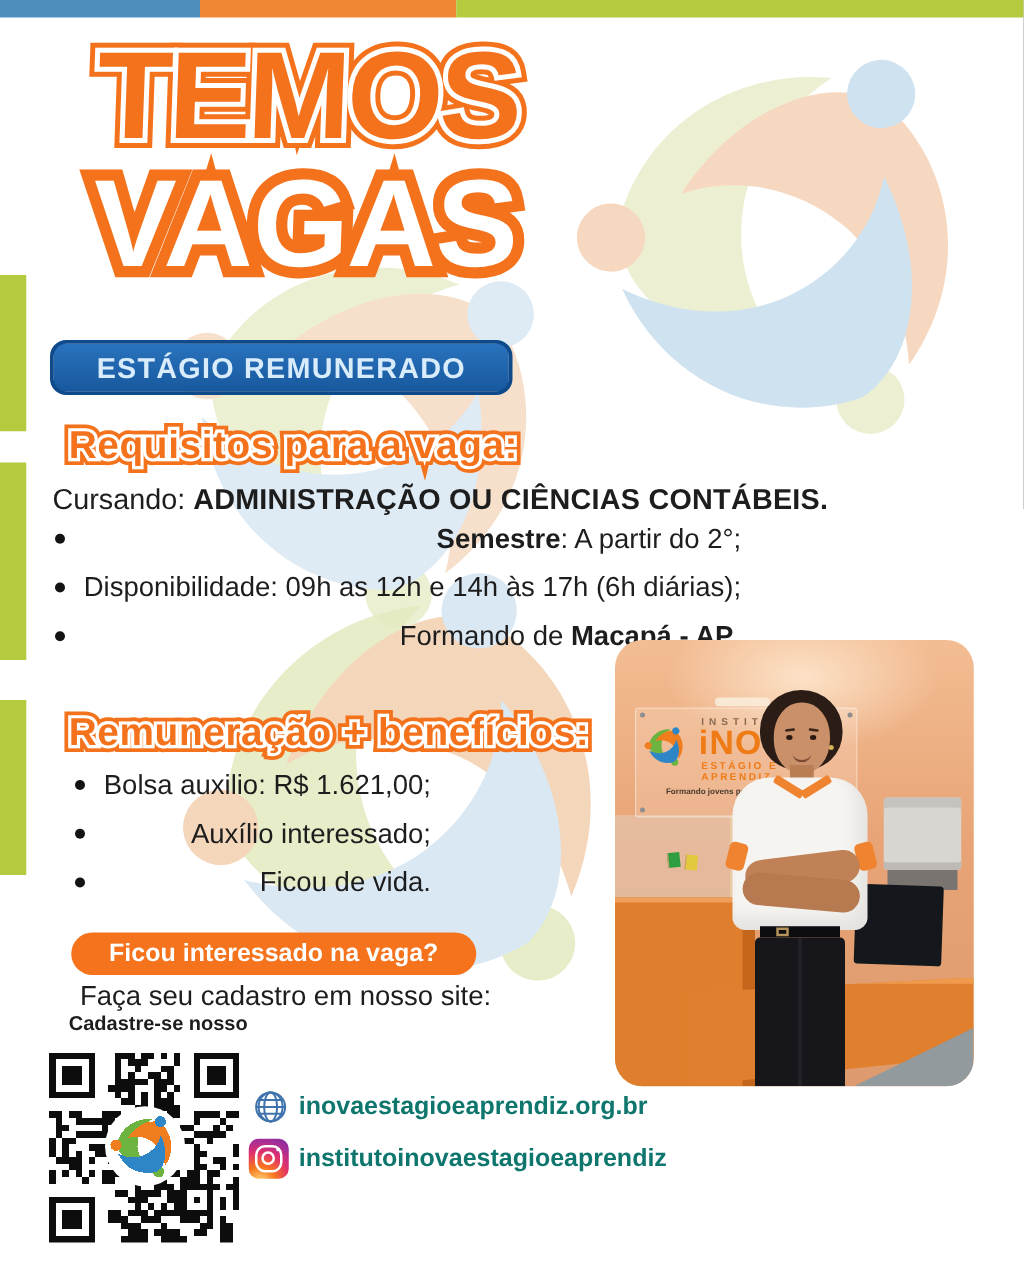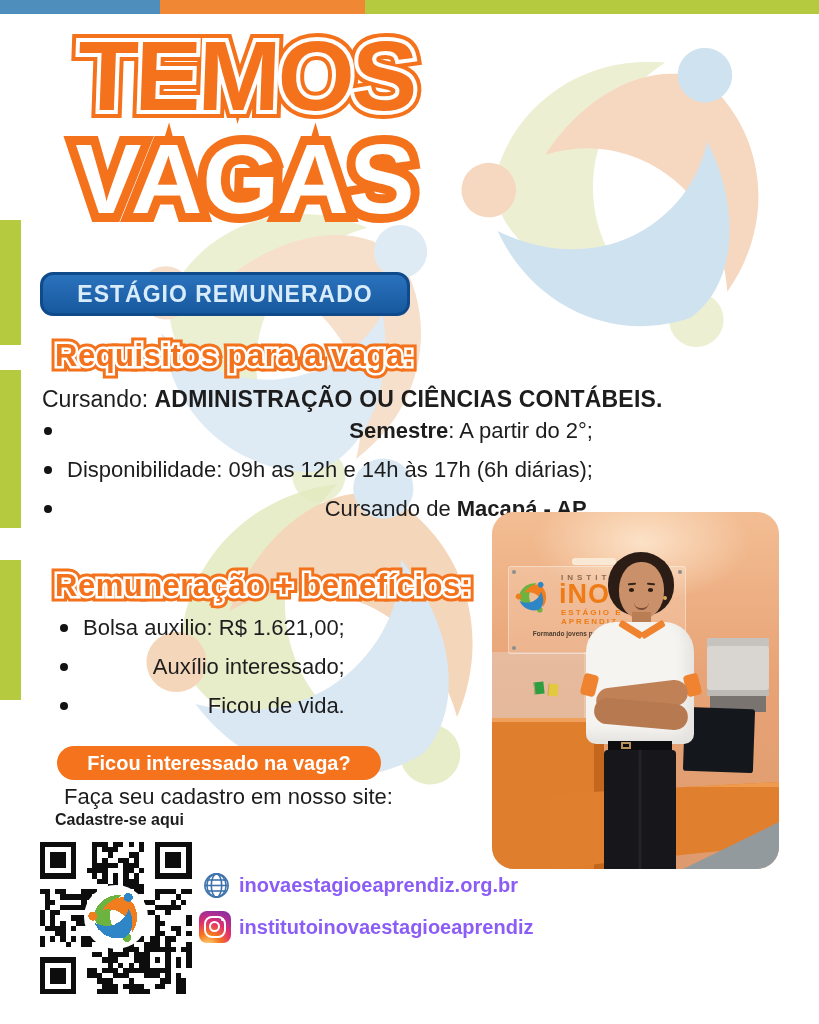--- a/index.html
+++ b/index.html
@@ -60,21 +60,21 @@
         display:flex;align-items:center;justify-content:center;color:#fff;font-weight:bold;font-size:20px;}
   .cta-line{left:64px;top:784px;font-size:22px;}
   .register{left:55px;top:811px;font-size:16px;font-weight:bold;}
 
   .qr{left:38px;top:842px;width:155px;height:152px;}
   .qr svg{width:100%;height:100%;shape-rendering:crispEdges;}
   .qr-logo{position:absolute;left:46px;top:43px;width:64px;height:64px;border-radius:50%;background:#fff;
            display:flex;align-items:center;justify-content:center;}
 
   .contact{position:absolute;display:flex;align-items:center;}
-  .contact .label{font-weight:bold;font-size:20px;color:#8b5cf6;}
+  .contact .label{font-weight:bold;font-size:20px;color:#0f766e;}
   .row1{left:203px;top:872px;}
   .row1 .label{margin-left:9px;}
   .row2{left:199px;top:911px;}
   .row2 .label{margin-left:8px;text-align:center;}
   .globe{width:27px;height:27px;}
   .ig{width:32px;height:32px;border-radius:8px;position:relative;flex:none;
       background:radial-gradient(circle at 28% 110%,#fdc468 8%,#f7771d 30%,#e1306c 58%,#a02d9a 82%,#7b2ea0 100%);}
   .ig:before{content:"";position:absolute;inset:5px;border:2.5px solid #fff;border-radius:8px;}
   .ig:after{content:"";position:absolute;left:10px;top:10px;width:7px;height:7px;border:2.5px solid #fff;border-radius:50%;}
   .ig i{position:absolute;right:7px;top:7px;width:3px;height:3px;border-radius:50%;background:#fff;}
@@ -205,21 +205,21 @@
       <li>
         <span class="dot"></span>
         <span><b>Semestre</b><span>: A partir do 2°;</span></span>
       </li>
       <li>
         <span class="dot"></span>
         <span><span>Disponibilidade: 09h as 12h e 14h às 17h (6h diárias);</span></span>
       </li>
       <li>
         <span class="dot"></span>
-        <span><span>Cursando de </span><b>Macapá - AP</b><span>.</span></span>
+        <span><span>Formando de </span><b>Macapá - AP</b><span>.</span></span>
       </li>
     </ul>
 
   <div class="heading h2pos stack">
     <span class="h-back">Remuneração + benefícios:</span>
     <span class="h-mid">Remuneração + benefícios:</span>
     <span class="h-top">Remuneração + benefícios:</span>
   </div>
 
   <ul class="list list2">
@@ -232,21 +232,21 @@
         <span><span>Auxílio interessado;</span></span>
       </li>
       <li>
         <span class="dot"></span>
         <span><span>Ficou de vida.</span></span>
       </li>
     </ul>
 
   <div class="abs pill">Ficou interessado na vaga?</div>
   <div class="abs cta-line">Faça seu cadastro em nosso site:</div>
-  <div class="abs register">Cadastre-se aqui</div>
+  <div class="abs register">Cadastre-se nosso</div>
 
   <div class="abs qr">
     <svg id="qr-svg" viewBox="0 0 29 29">
         <g fill="#0d0d0d">
           <rect x="0" y="0" width="1" height="1"></rect>
           <rect x="1" y="0" width="1" height="1"></rect>
           <rect x="2" y="0" width="1" height="1"></rect>
           <rect x="3" y="0" width="1" height="1"></rect>
           <rect x="4" y="0" width="1" height="1"></rect>
           <rect x="5" y="0" width="1" height="1"></rect>

